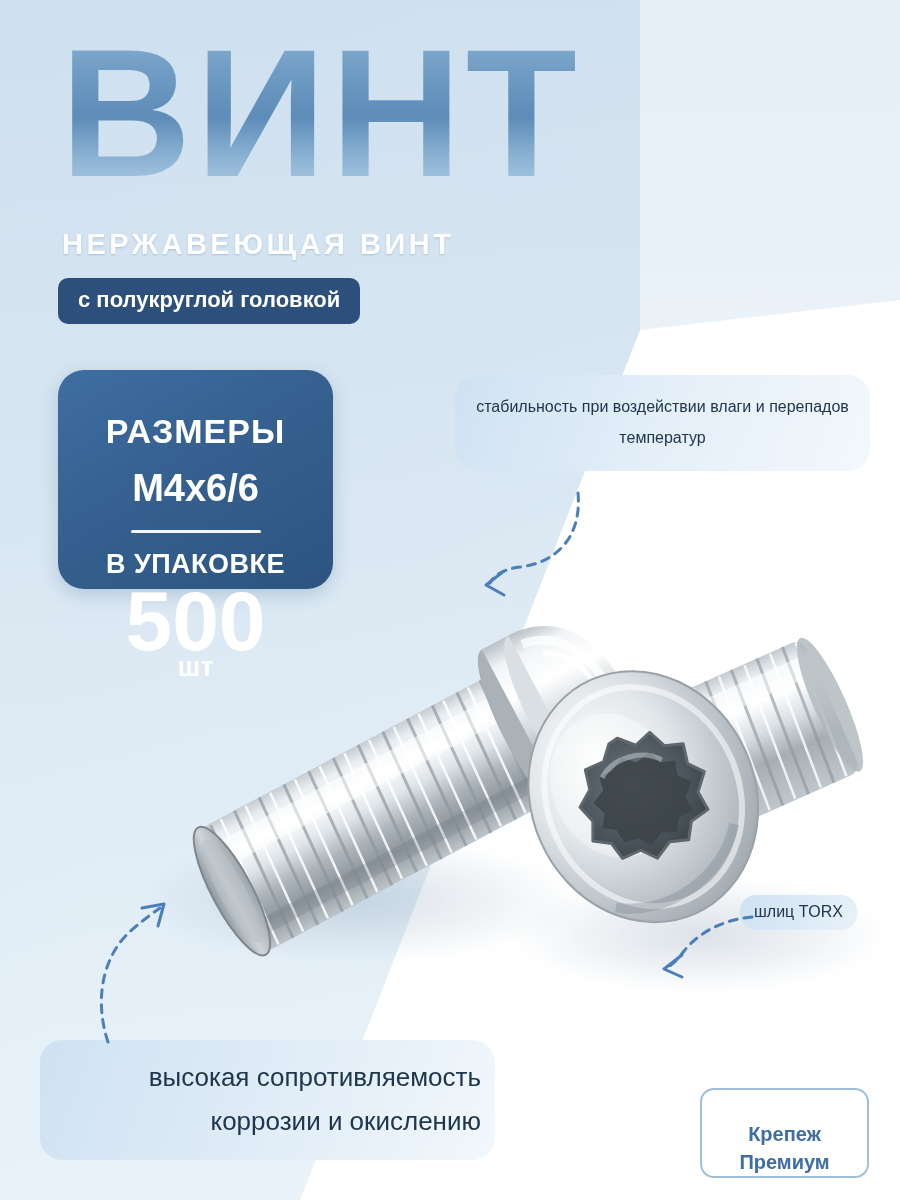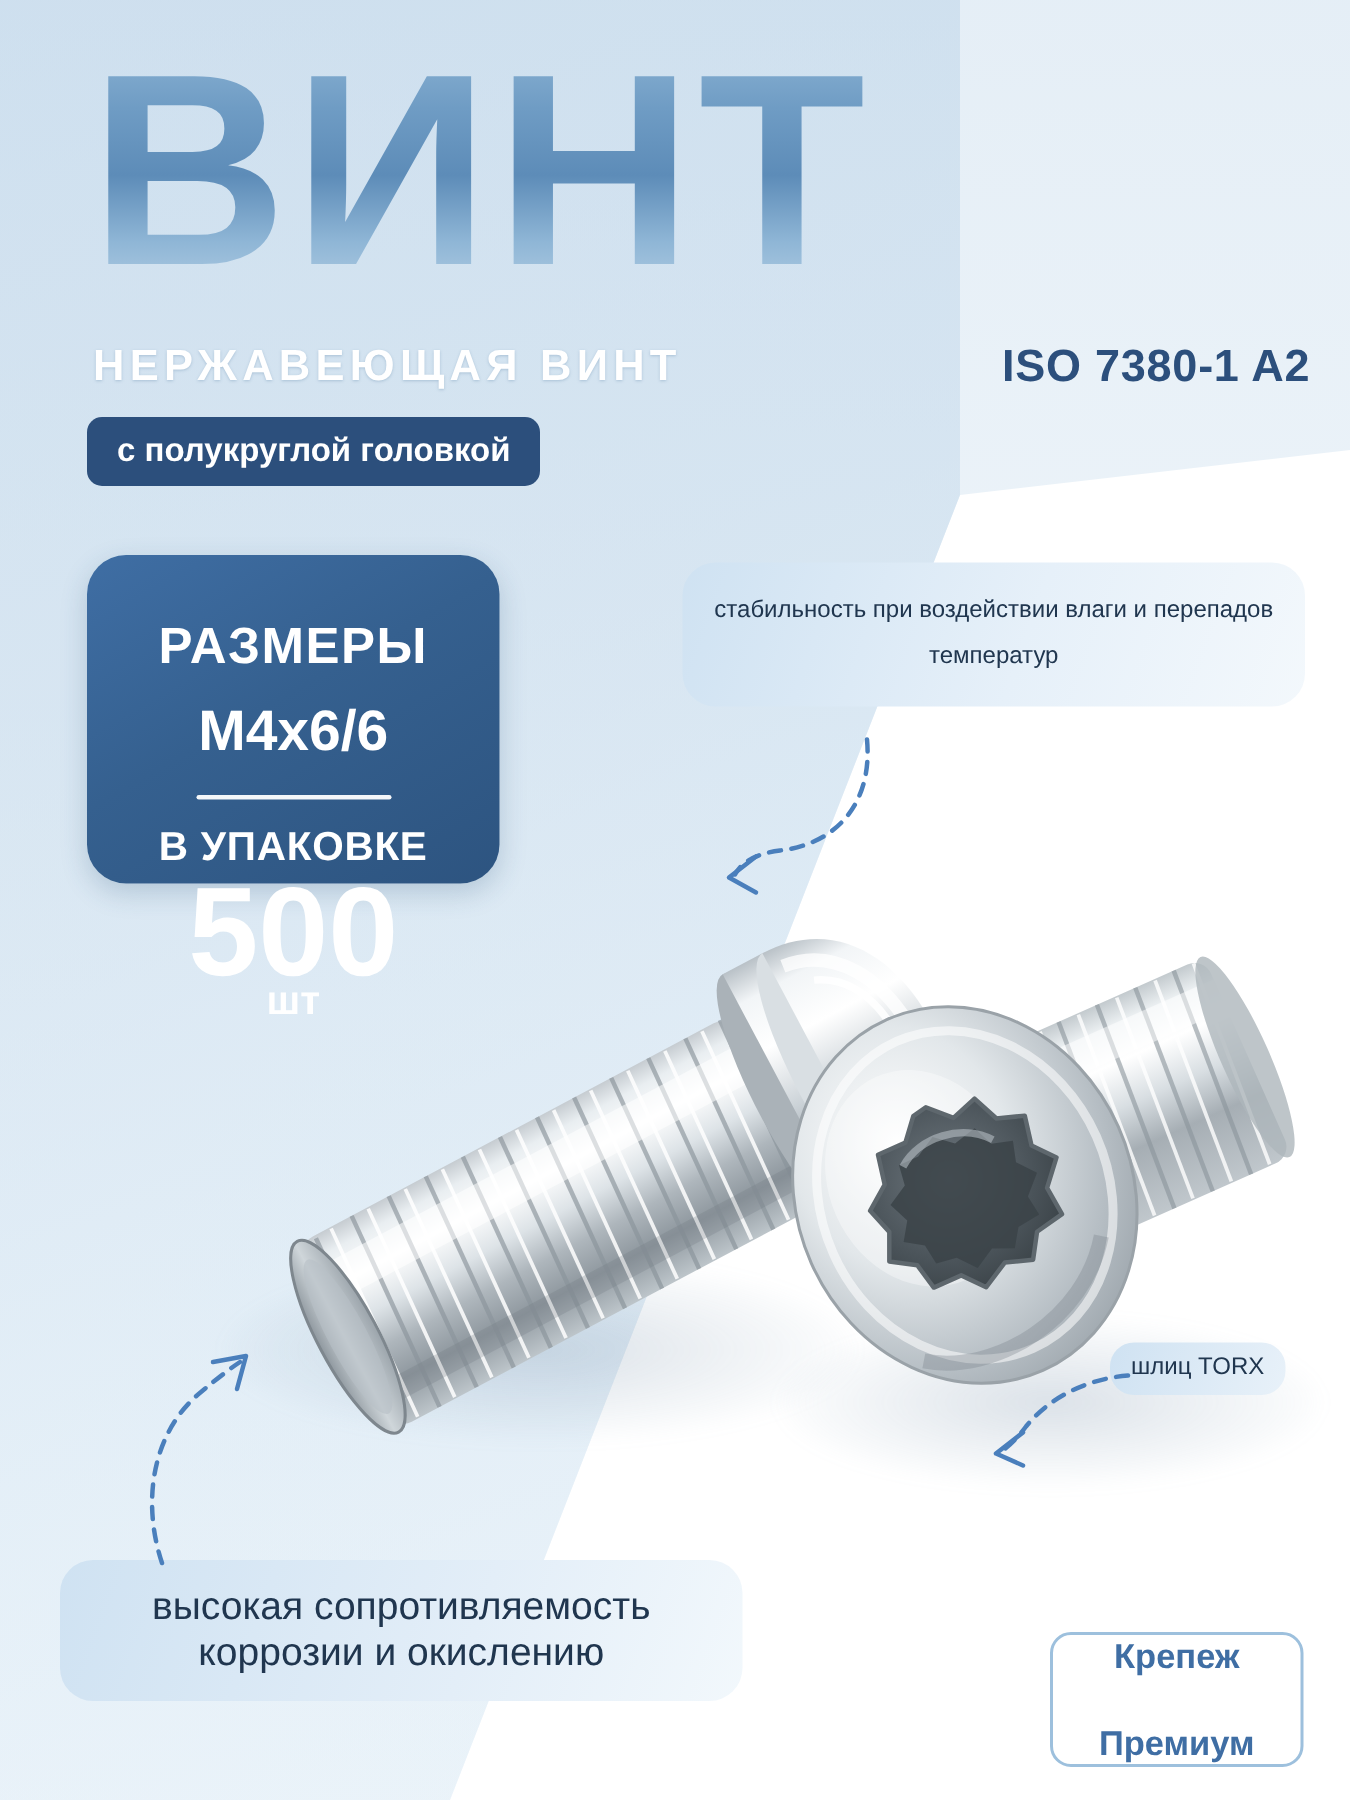--- a/index.html
+++ b/index.html
@@ -174,22 +174,22 @@
 
   .pill-bottom-left {
     position: absolute;
     left: 40px;
     top: 1040px;
     width: 455px;
     border-radius: 22px;
     background: linear-gradient(110deg, #cfe2f2 0%, #e3eef8 60%, #f2f8fc 100%);
     color: #20364f;
     font-size: 26px;
-    line-height: 31px;
-    text-align: center;
+    line-height: 44px;
+    text-align: right;
     padding: 15px 14px 17px 14px;
     box-sizing: border-box;
   }
 
   .pill-torx {
     position: absolute;
     left: 740px;
     top: 895px;
     border-radius: 16px;
     background: linear-gradient(110deg, #cfe2f2 0%, #e8f1f9 100%);
@@ -202,27 +202,27 @@
   
   .brand-box {
     position: absolute;
     left: 700px;
     top: 1088px;
     width: 165px;
     height: 86px;
     border: 2px solid #9dc0dd;
     border-radius: 14px;
     color: #3f6ea4;
-    font-size: 23px;
+    font-size: 20px;
     font-weight: bold;
     line-height: 28px;
     text-align: center;
     display: flex;
     flex-direction: column;
-    justify-content: space-between;
+    justify-content: flex-end;
     align-items: center;
     background: rgba(255,255,255,0.5);
   }
 
   
   .arrow {
     position: absolute;
   }
 
   
@@ -261,21 +261,20 @@
   <div class="bg-blue-soft"></div>
 
   <div class="title-wrap">
     <div class="title-main">ВИНТ</div>
   </div>
 
   <div class="subtitle-steel">НЕРЖАВЕЮЩАЯ ВИНТ</div>
 
   <div class="pill-head">с полукруглой головкой</div>
 
-  <div class="iso-label">ISO 7380-1 A2</div>
 
   <div class="screw-shadow" style="left:150px; top:840px; width:420px; height:120px;"></div>
   <div class="screw-shadow" style="left:520px; top:880px; width:360px; height:110px;"></div>
 
   <svg class="screw-a" viewBox="0 0 580 380" xmlns="http://www.w3.org/2000/svg">
     <defs>
       <linearGradient id="metalBody" x1="0" y1="0" x2="0" y2="1">
         <stop offset="0%" stop-color="#c6ccd1"></stop>
         <stop offset="10%" stop-color="#e9eef1"></stop>
         <stop offset="26%" stop-color="#ffffff"></stop>

